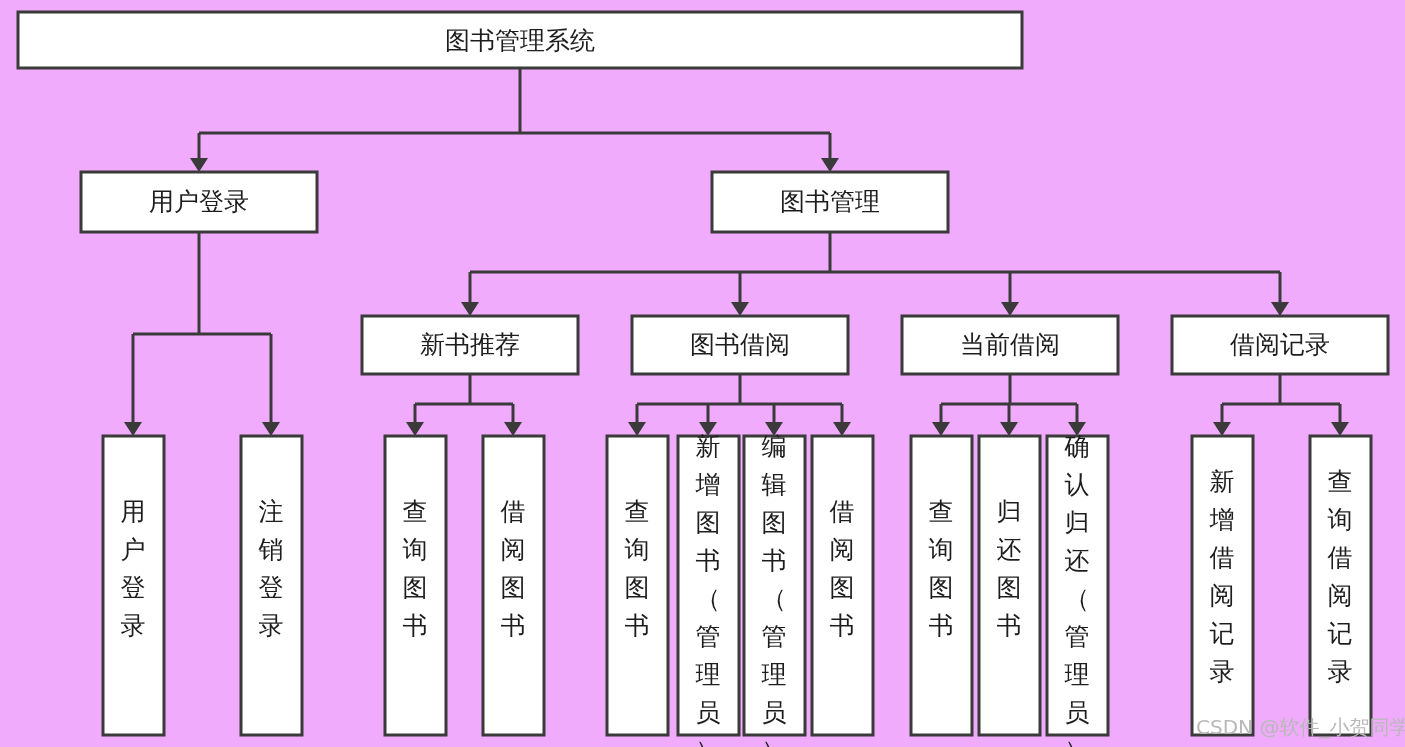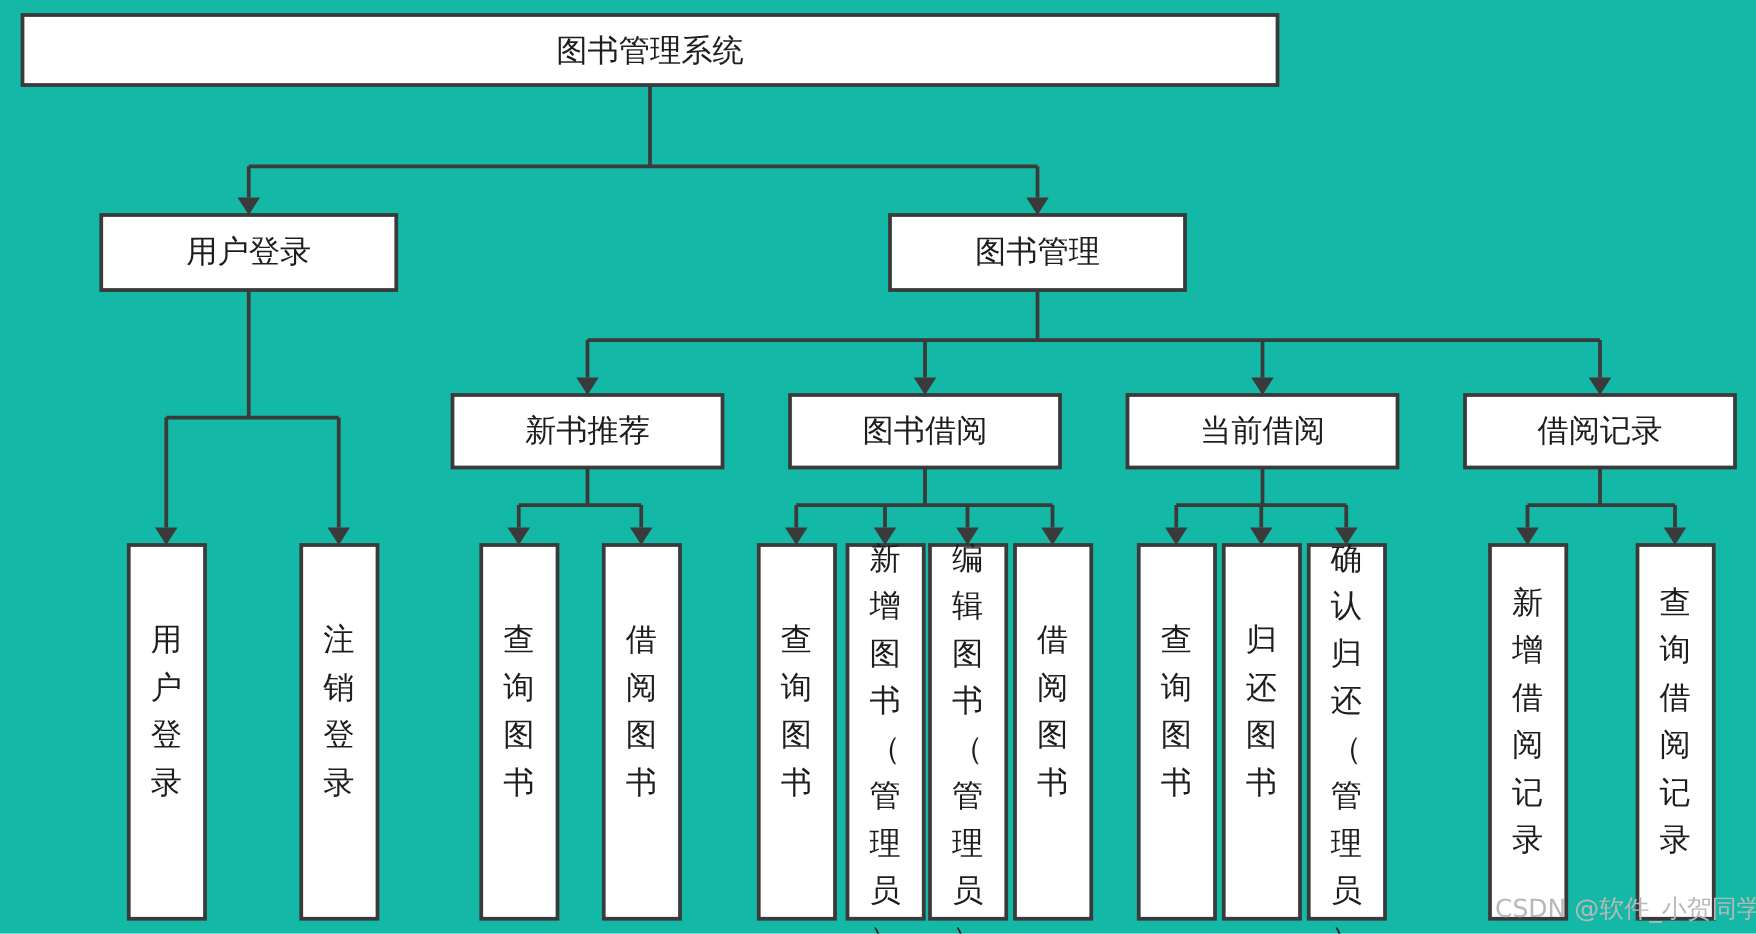--- a/index.html
+++ b/index.html
@@ -8,21 +8,21 @@
     padding: 0;
     background: #ffffff;
   }
   body {
     font-family: "DejaVu Sans", "Liberation Sans", sans-serif;
   }
   #diagram-root {
     position: relative;
     width: 1405px;
     height: 747px;
-    background: #14b8a6;
+    background: #f0abfc;
     overflow: hidden;
   }
   svg.diagram-canvas {
     position: absolute;
     left: 0;
     top: 0;
     width: 1405px;
     height: 747px;
   }
   .node-box {

